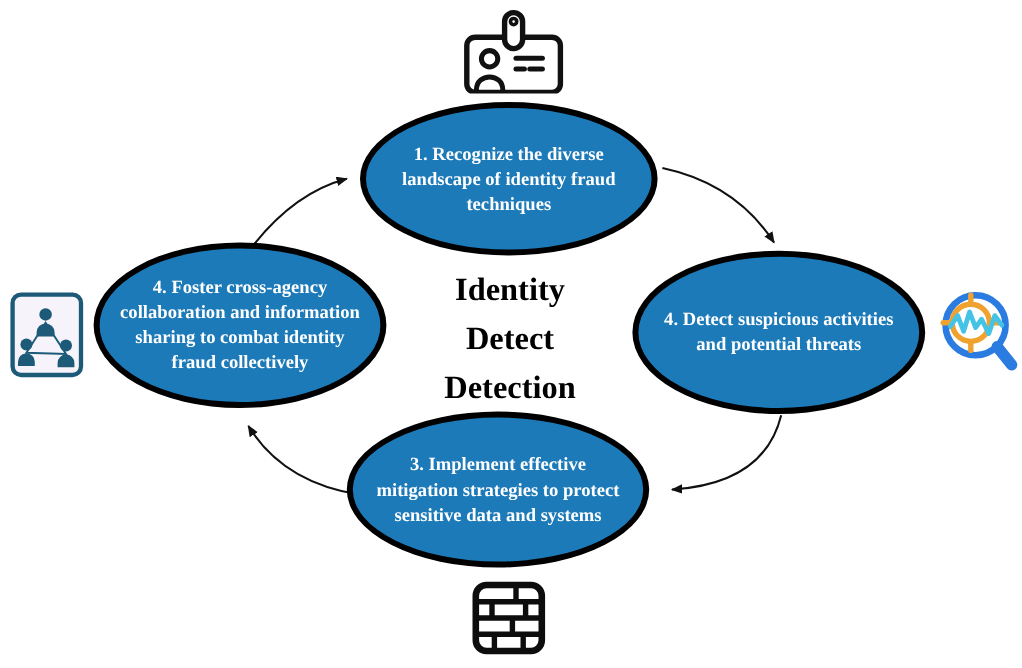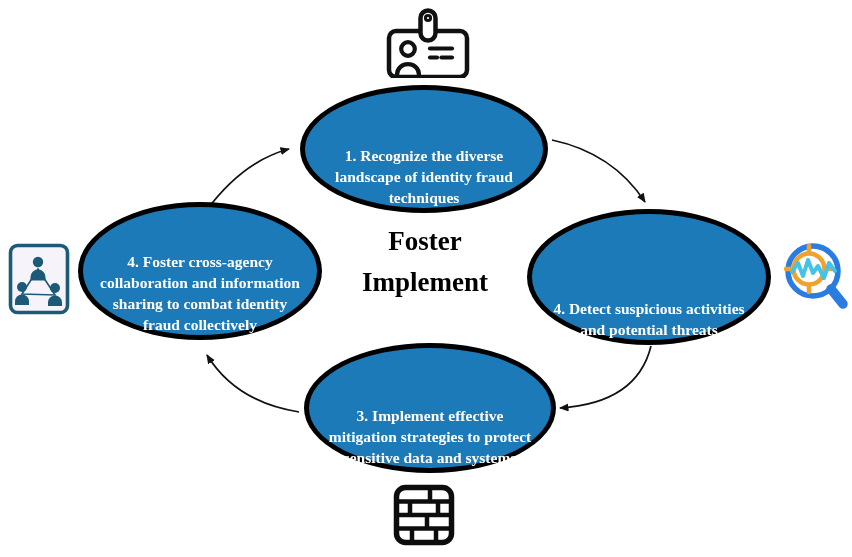--- a/index.html
+++ b/index.html
@@ -4,30 +4,30 @@
 <style>
   html,body{margin:0;padding:0;background:#fff;}
   .canvas{
     position:relative;width:852px;height:557px;background:#ffffff;
     font-family:"Liberation Serif","DejaVu Serif",serif;overflow:hidden;
   }
   .arrow-layer{position:absolute;left:0;top:0;width:852px;height:557px;pointer-events:none;}
   .node{
     position:absolute;border-radius:50%;
     background:#1d7ab8;border:5px solid #000;
-    display:flex;align-items:flex-end;justify-content:center;
+    display:flex;align-items:center;justify-content:center;
     box-sizing:border-box;text-align:center;
   }
   .node-label{
     color:#ffffff;font-weight:bold;font-size:15.5px;line-height:21px;
     white-space:pre;text-align:center;
   }
   .node-1{left:300px;top:85px;width:248px;height:128px;}
   .node-2{left:527px;top:209px;width:244px;height:136px;}
-  .node-3{left:304px;top:343px;width:252px;height:130px;}
+  .node-3{left:289px;top:343px;width:252px;height:130px;}
   .node-4{left:78px;top:202px;width:244px;height:138px;}
   .center-title{
     position:absolute;left:325px;top:221px;width:200px;
     text-align:center;color:#000;font-weight:bold;
     font-size:27px;line-height:41px;
   }
   .icon{position:absolute;}
   .icon-top{left:386px;top:8px;}
   .icon-right{left:780px;top:238px;}
   .icon-left{left:8px;top:243px;}
@@ -65,22 +65,23 @@
 sensitive data and systems</span>
   </div>
   <div class="node node-4">
     <span class="node-label">4. Foster cross-agency
 collaboration and information
 sharing to combat identity
 fraud collectively</span>
   </div>
 
   <div class="center-title">
-    <div>Foster</div>
-    <div>Implement</div>
+    <div>Identity</div>
+    <div>Detect</div>
+    <div>Detection</div>
   </div>
 
   <svg class="icon icon-top" width="84" height="70" viewBox="0 0 84 70">
     <rect x="3" y="23" width="78" height="46" rx="7" fill="#ffffff" stroke="#111111" stroke-width="4.5"></rect>
     <rect x="34.5" y="2.5" width="15" height="30" rx="7.5" fill="#ffffff" stroke="#111111" stroke-width="4.5"></rect>
     <circle cx="42" cy="10" r="2.6" fill="none" stroke="#111111" stroke-width="3"></circle>
     <circle cx="22" cy="41" r="6.8" fill="none" stroke="#111111" stroke-width="4.2"></circle>
     <path d="M 11 67 C 11 52.5 33 52.5 33 67" fill="none" stroke="#111111" stroke-width="4.2" stroke-linecap="round"></path>
     <line x1="44" y1="40.5" x2="66" y2="40.5" stroke="#111111" stroke-width="4.2" stroke-linecap="round"></line>
     <line x1="44" y1="49.5" x2="51" y2="49.5" stroke="#111111" stroke-width="4.2" stroke-linecap="round"></line>

